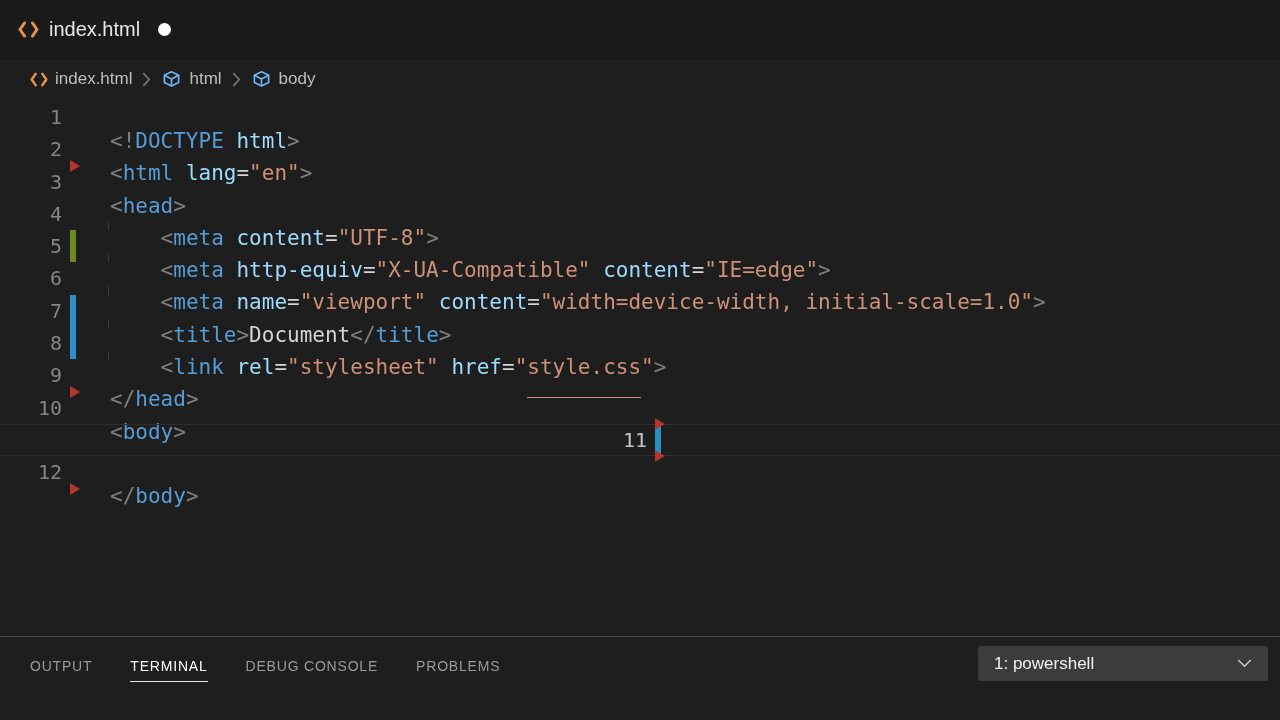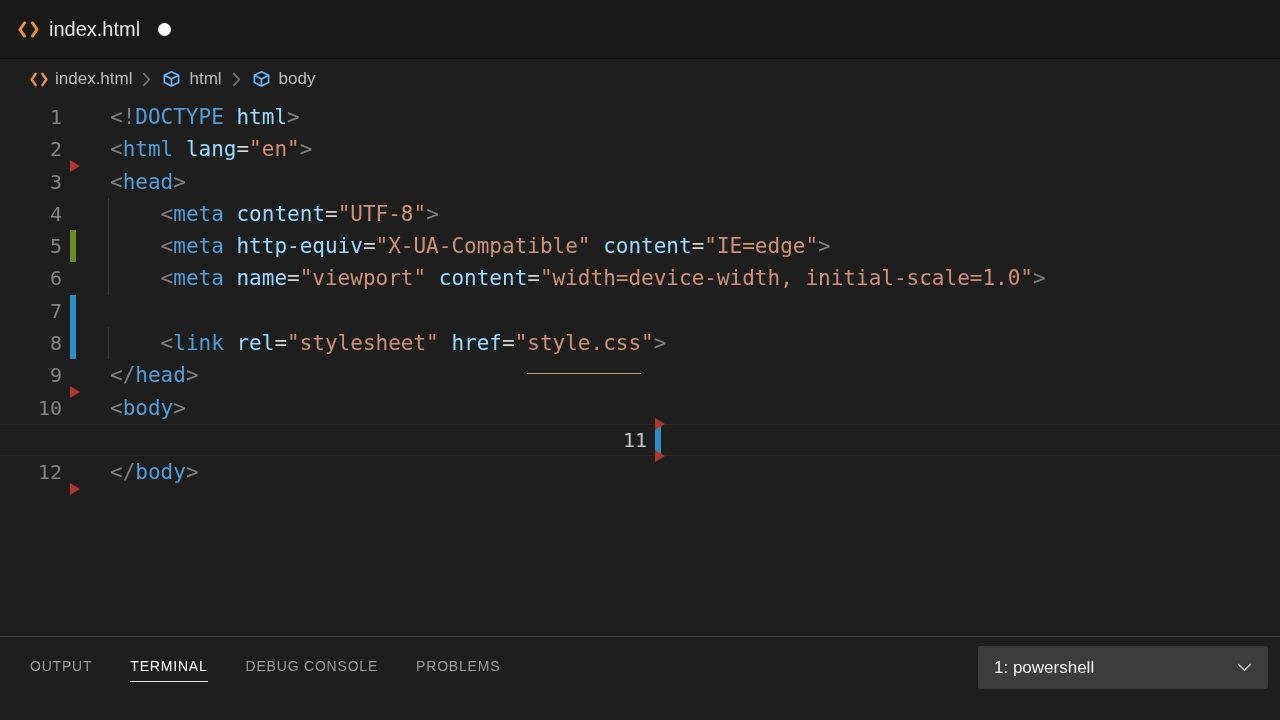--- a/index.html
+++ b/index.html
@@ -35,41 +35,41 @@
   .lnum{position:absolute;right:48px;color:var(--line-number);font-size:20px;}
   .active-line .lnum{color:var(--line-number-active);}
   .active-line{box-shadow:inset 0 1px 0 #2d2d2d, inset 0 -1px 0 #2d2d2d;justify-content:center;}
   .gbar{position:absolute;left:70px;width:6px;top:0;bottom:0;}
   .gbar.green{background:var(--gutter-added);}
   .gbar.blue{background:var(--gutter-modified);}
   .gdel{position:absolute;left:70px;width:0;height:0;z-index:3;
     border-top:6px solid transparent;border-bottom:6px solid transparent;
     border-left:10px solid var(--gutter-deleted);}
   .gdel.top{top:-6px;} .gdel.bottom{bottom:-6px;}
-  .code-text{white-space:pre;position:relative;color:var(--foreground);}
+  .code-text{white-space:pre;position:relative;color:var(--foreground);margin-top:24px;}
   .indent-guide{position:absolute;left:-2px;top:0;bottom:0;width:1px;background:#3a3a3a;}
   .tk-p{color:var(--punctuation);}
   .tk-tag{color:var(--accent-tag);}
   .tk-attr{color:var(--accent-attr);}
   .tk-str{color:var(--accent-string);}
   .tk-op,.tk-plain,.tk-txt{color:var(--foreground);}
   .tk-link{color:var(--accent-string);border-bottom:1px solid var(--accent-string);padding-bottom:18px;}
   
   .panel{
     position:absolute;left:0;right:0;bottom:0;height:83px;
     border-top:1px solid #454545;background:var(--bg-editor);
   }
   .panel-tabs{display:flex;gap:38px;padding:21px 0 0 30px;}
   .panel-tab{
     font-size:14px;letter-spacing:0.8px;color:#9a9a9a;cursor:pointer;
     padding-bottom:7px;border-bottom:1px solid transparent;
   }
   .panel-tab.active{color:#ffffff;border-bottom-color:#e9e9e9;}
   .terminal-select{
-    position:absolute;right:12px;top:9px;width:290px;height:43px;
+    position:absolute;right:12px;top:9px;width:290px;height:35px;
     background:var(--bg-dropdown);border-radius:3px;display:flex;align-items:center;
     padding:17px 16px;box-sizing:border-box;font-size:17px;color:#f0f0f0;cursor:pointer;
   }
   .terminal-select .chev{margin-left:auto;display:flex;align-items:center;color:#cccccc;}
 </style>
 </head>
 <body>
 
 <div class="window">
 
@@ -161,20 +161,21 @@
         <div class="gutter">
           <span class="lnum">6</span>
         </div>
         <div class="code-text"><span class="indent-guide"></span><span class="tk-plain">    </span><span class="tk-p">&lt;</span><span class="tk-tag">meta</span><span class="tk-attr"> name</span><span class="tk-op">=</span><span class="tk-str">"viewport"</span><span class="tk-attr"> content</span><span class="tk-op">=</span><span class="tk-str">"width=device-width, initial-scale=1.0"</span><span class="tk-p">&gt;</span></div>
       </div>
       <div class="line">
         <div class="gutter">
           <span class="lnum">7</span>
           <span class="gbar blue"></span>
         </div>
+        <div class="code-text"><span class="indent-guide"></span><span class="tk-plain">    </span><span class="tk-p">&lt;</span><span class="tk-tag">title</span><span class="tk-p">&gt;</span><span class="tk-txt">Document</span><span class="tk-p">&lt;/</span><span class="tk-tag">title</span><span class="tk-p">&gt;</span></div>
       </div>
       <div class="line">
         <div class="gutter">
           <span class="lnum">8</span>
           <span class="gbar blue"></span>
         </div>
         <div class="code-text"><span class="indent-guide"></span><span class="tk-plain">    </span><span class="tk-p">&lt;</span><span class="tk-tag">link</span><span class="tk-attr"> rel</span><span class="tk-op">=</span><span class="tk-str">"stylesheet"</span><span class="tk-attr"> href</span><span class="tk-op">=</span><span class="tk-str">"</span><span class="tk-link">style.css</span><span class="tk-str">"</span><span class="tk-p">&gt;</span></div>
       </div>
       <div class="line">
         <div class="gutter">

